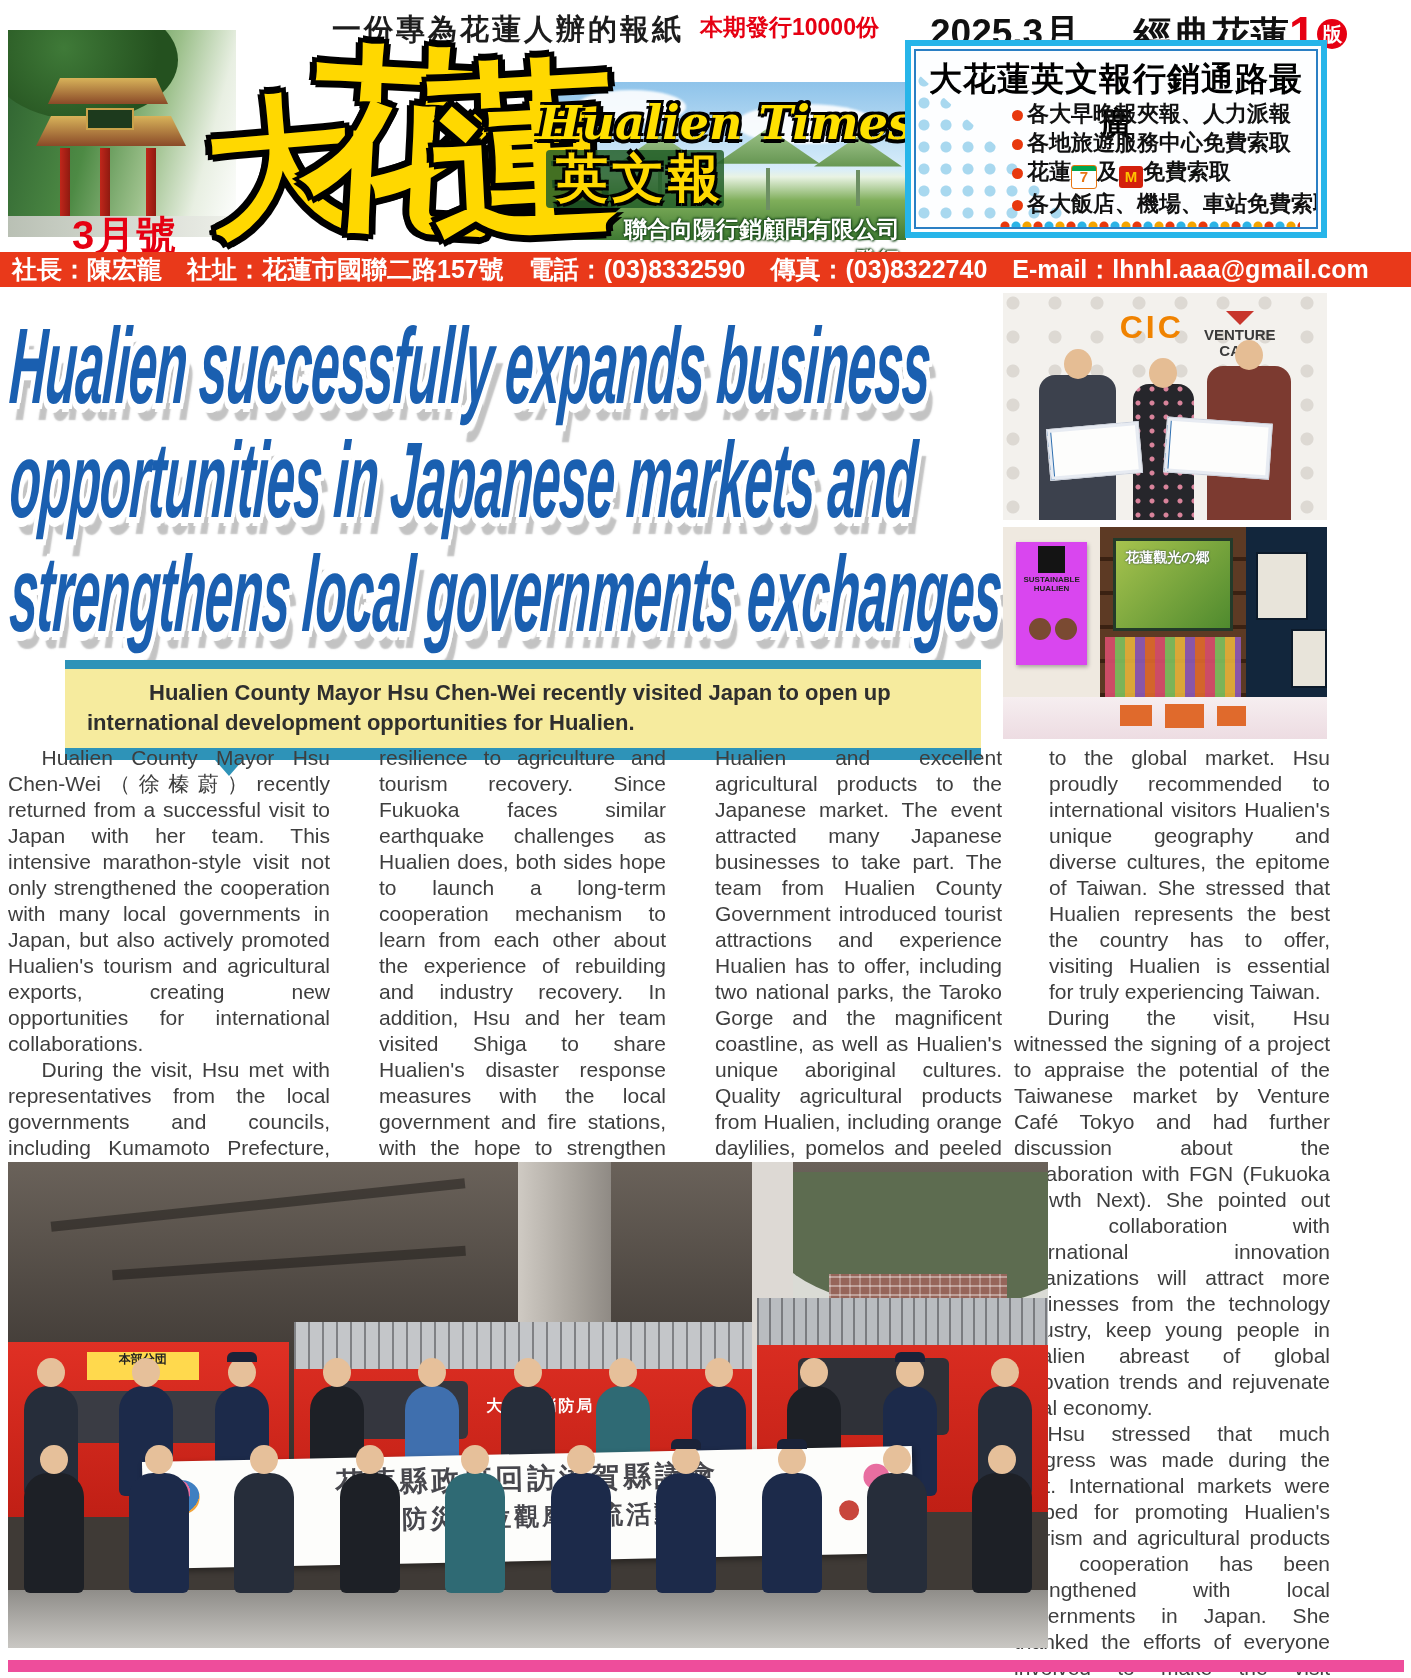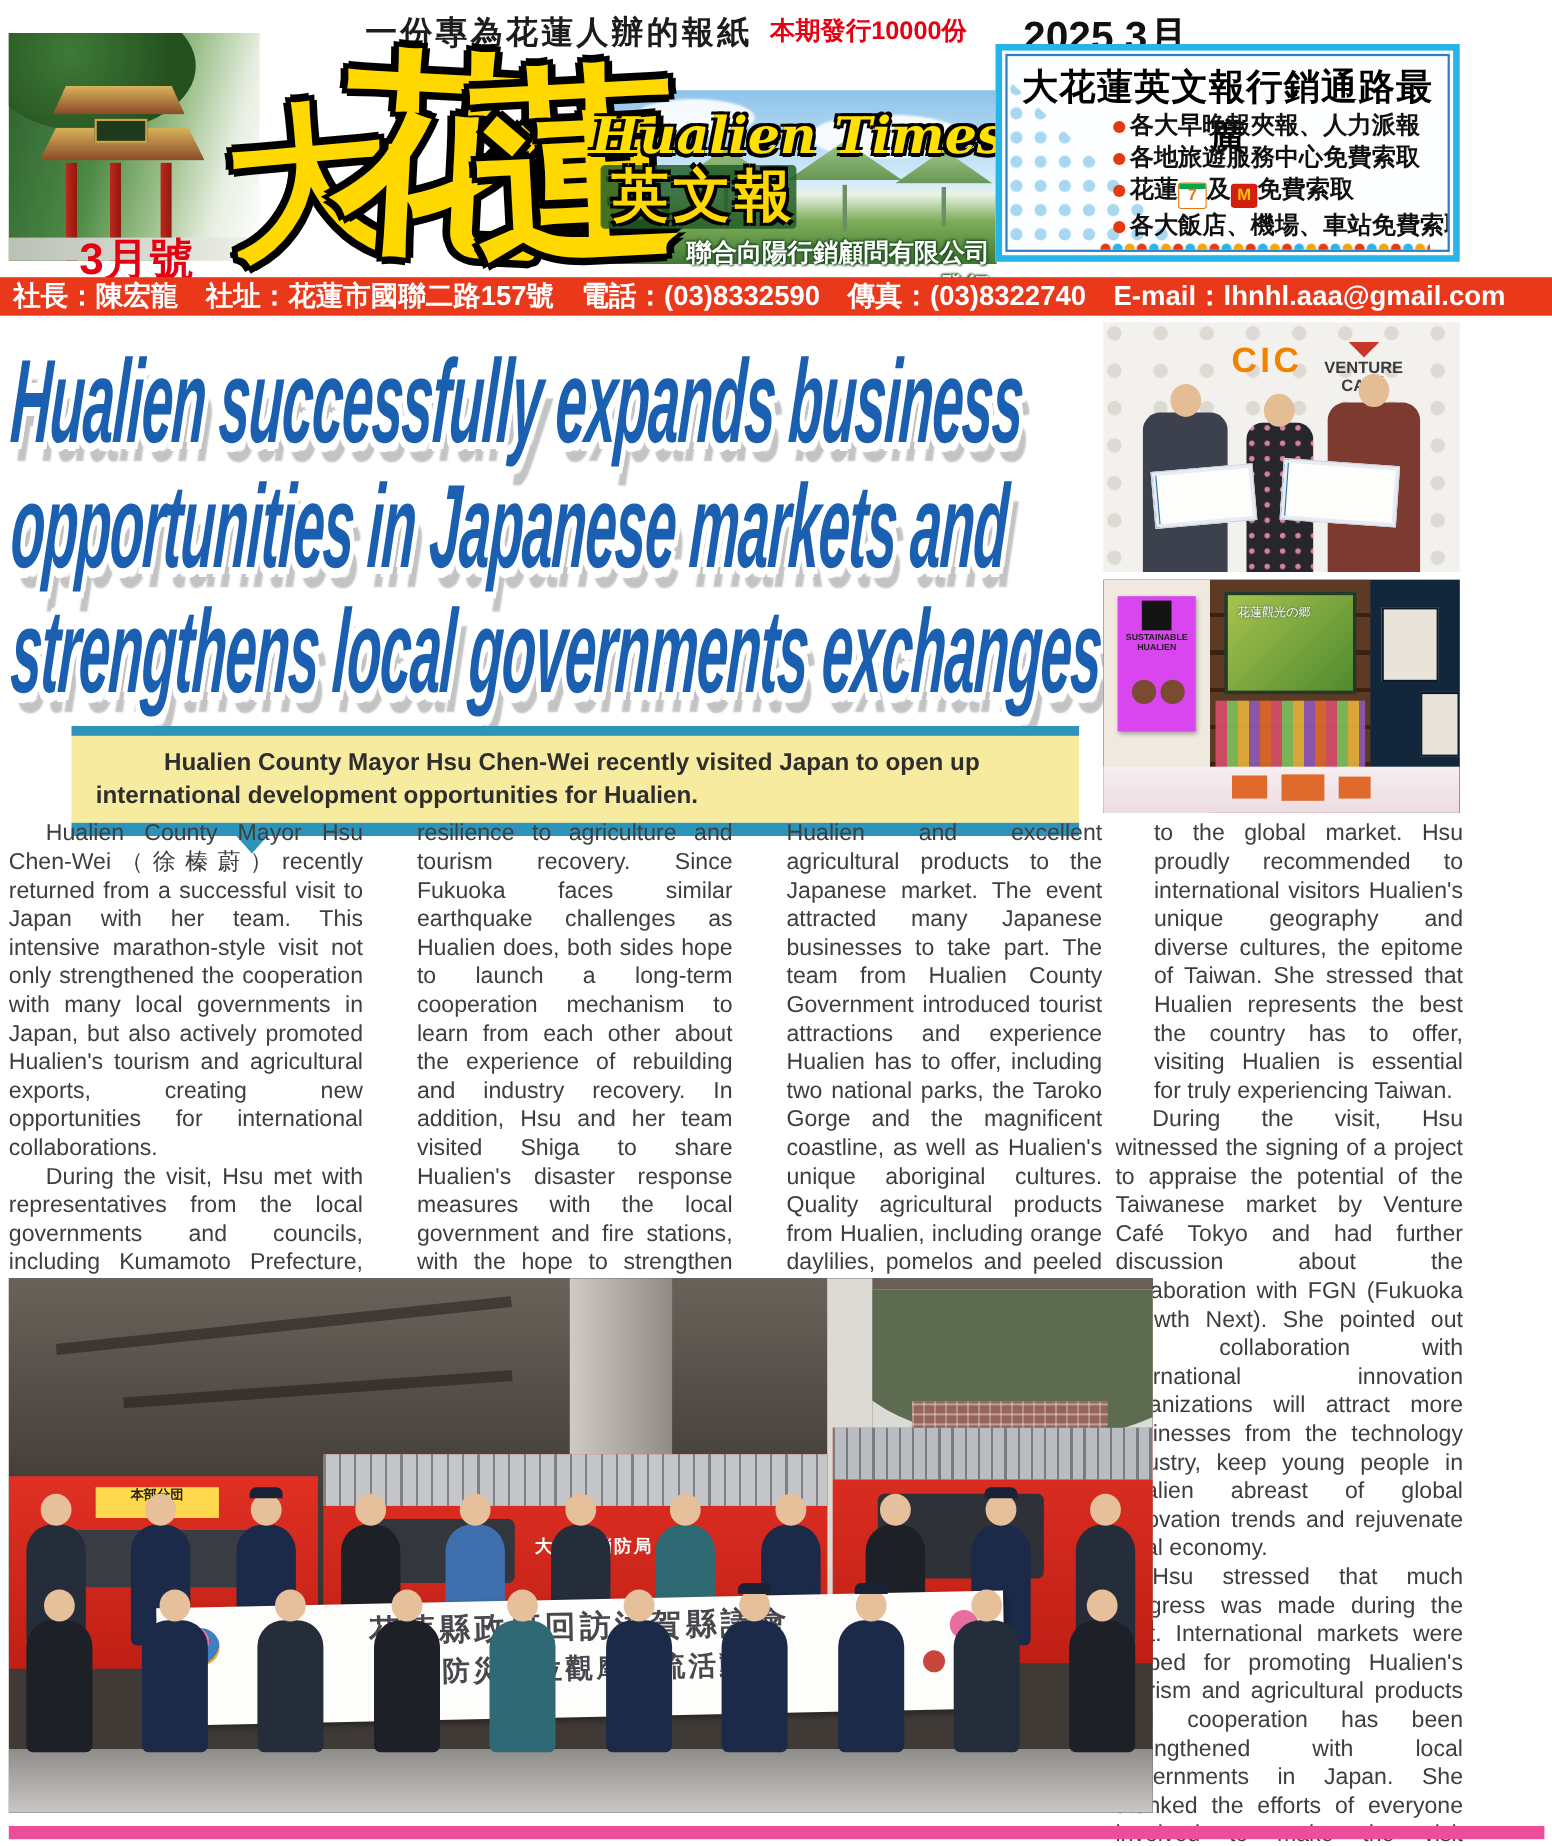--- a/index.html
+++ b/index.html
@@ -125,21 +125,21 @@
 
   #photo-store{left:1003px;top:527px;width:324px;height:212px;overflow:hidden;background:#16324a;}
   #store-left-wall{left:0;top:0;width:30%;height:100%;background:#efe9e0;}
   #store-poster{left:4%;top:7%;width:22%;height:58%;background:#d946ef;box-shadow:1px 2px 4px rgba(0,0,0,.3);text-align:center;}
   #store-poster-logo{width:38%;height:22%;background:#141414;margin:6% auto 2% auto;}
   .store-poster-text{font-size:8px;font-weight:800;color:#222;line-height:9px;}
   .mascot{position:absolute;border-radius:50%;background:#7a4a32;}
   #store-shelf{left:30%;top:0;width:45%;height:100%;background:#5d3a24;
     background-image:repeating-linear-gradient(180deg,transparent 0 30px,#3a2112 30px 34px);}
   #field-poster{left:34%;top:5%;width:37%;height:44%;background:linear-gradient(135deg,#a7c34e,#4f8a2e);border:3px solid #233a2a;box-sizing:border-box;}
-  #field-poster-text{position:absolute;left:8%;top:10%;font-size:11px;font-weight:400;color:#fff;text-shadow:0 0 2px #234;}
+  #field-poster-text{position:absolute;left:8%;top:10%;font-size:14px;font-weight:700;color:#fff;text-shadow:0 0 2px #234;}
   #store-products{left:31.5%;top:52%;width:42%;height:34%;
     background:repeating-linear-gradient(90deg,#d94f6e 0 10px,#7fc15e 10px 20px,#e8b33a 20px 30px,#8e5ab8 30px 40px,#e06a2c 40px 50px);
     background-blend-mode:multiply;opacity:.9;}
   #store-right{left:75%;top:0;width:25%;height:100%;background:#12263c;}
   .store-screen{background:#e8e4da;border:2px solid #0c1a2a;}
   #store-counter{left:0;top:80%;width:100%;height:20%;background:linear-gradient(#f6eef0,#eddce2);}
   .counter-box{background:#e06a2c;}
 
   
   #photo-group{left:8px;top:1162px;width:1040px;height:486px;overflow:hidden;background:#3f3a36;}
@@ -215,20 +215,21 @@
     <div class="abs canopy" style="left:160px;top:46px;width:104px;height:42px;"></div>
     <div class="abs canopy" style="left:258px;top:54px;width:88px;height:36px;"></div>
     <div class="abs pole" style="left:102px;top:88px;height:38px;"></div>
     <div class="abs pole" style="left:210px;top:86px;height:42px;"></div>
     <div class="abs pole" style="left:300px;top:88px;height:36px;"></div>
   </div>
 
   <div class="abs" id="tagline">一份專為花蓮人辦的報紙</div>
   <div class="abs" id="issue-info">本期發行10000份</div>
   <div class="abs" id="date">2025.3月</div>
+  <div class="abs" id="edition"><span>經典花蓮</span><span class="num">1</span><span class="badge">版</span></div>
 
   <div class="abs logo-char" id="char1">大</div>
   <div class="abs logo-char" id="char2">花</div>
   <div class="abs logo-char" id="char3">蓮</div>
   <div class="abs" id="masthead-sub-bg"></div>
   <div class="abs" id="masthead-en">Hualien Times</div>
   <div class="abs logo-char" id="masthead-sub">英文報</div>
 
   <div class="abs" id="month-label">3月號</div>
   <div class="abs" id="publisher">聯合向陽行銷顧問有限公司　發行</div>

